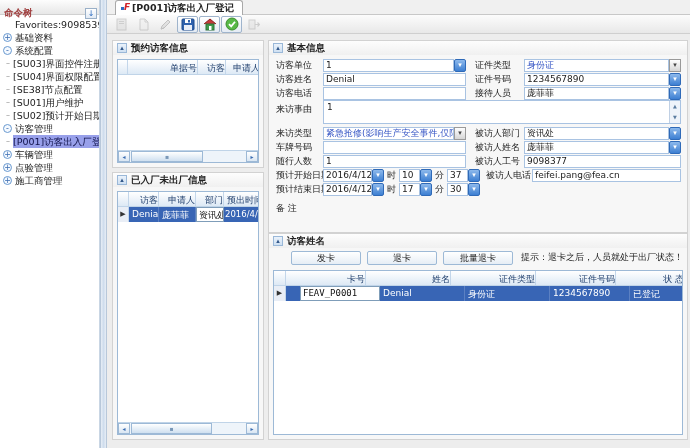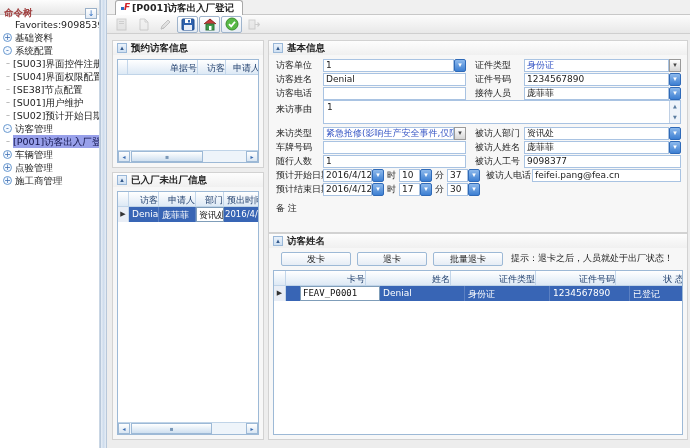--- a/index.html
+++ b/index.html
@@ -76,21 +76,21 @@
   .dots{flex:none;width:13px;height:13px;background:linear-gradient(#8db9ec,#3d7fd2);border:1px solid #2f6ab8;color:#fff;font-size:8px;line-height:10px;text-align:center;border-radius:2px;cursor:pointer;}
   .link{font-size:9px;color:#2a50c8;text-decoration:underline;margin-left:10px;cursor:pointer;white-space:nowrap;}
   .ta{flex:1;position:relative;border:1px solid #a9c3e2;background:#fff;height:24px;font-size:9px;color:#222;padding:1px 14px 0 3px;overflow:hidden;}
   .vspin{position:absolute;right:0;top:0;bottom:0;width:11px;display:flex;flex-direction:column;border-left:1px solid #c0d0e4;background:#eef3fa;}
   .vspin span{flex:1;font-size:5px;color:#5a7ca0;text-align:center;line-height:11px;cursor:pointer;}
   .sm-lab{flex:none;font-size:9px;color:#222;margin:0 3px;white-space:nowrap;}
   .wdate{flex:none;width:49px;}
   .wnum{flex:none;width:21px;}
 
   
-  .cardbtn-row{position:absolute;left:12px;top:17px;right:4px;height:15px;display:flex;align-items:center;}
+  .cardbtn-row{position:absolute;left:22px;top:17px;right:4px;height:15px;display:flex;}
   .cbtn{flex:none;width:70px;height:14px;border:1px solid #9db9d6;background:linear-gradient(#ffffff,#e6edf5);font-size:9px;color:#222;text-align:center;line-height:13px;margin-right:6px;cursor:pointer;border-radius:2px;}
   .tip{font-size:9px;color:#222;white-space:nowrap;margin-left:2px;}
 </style>
 </head>
 <body>
 
 <div class="app">
 
   <div class="sidebar">
     <div class="sidebar-header">

